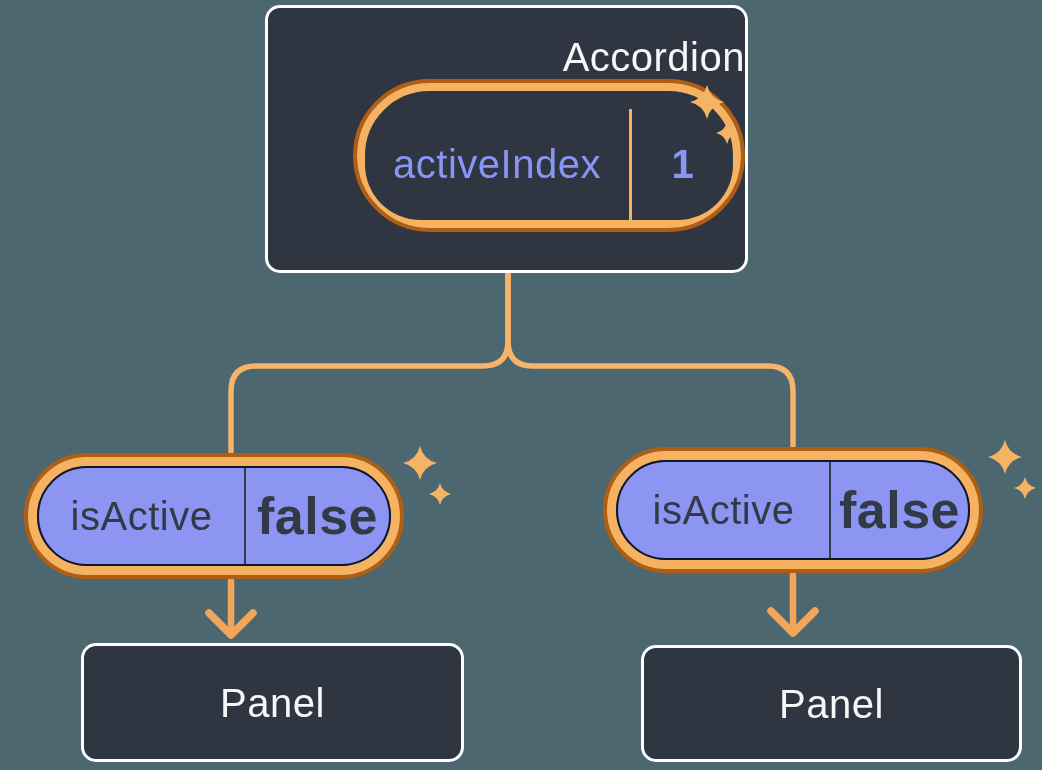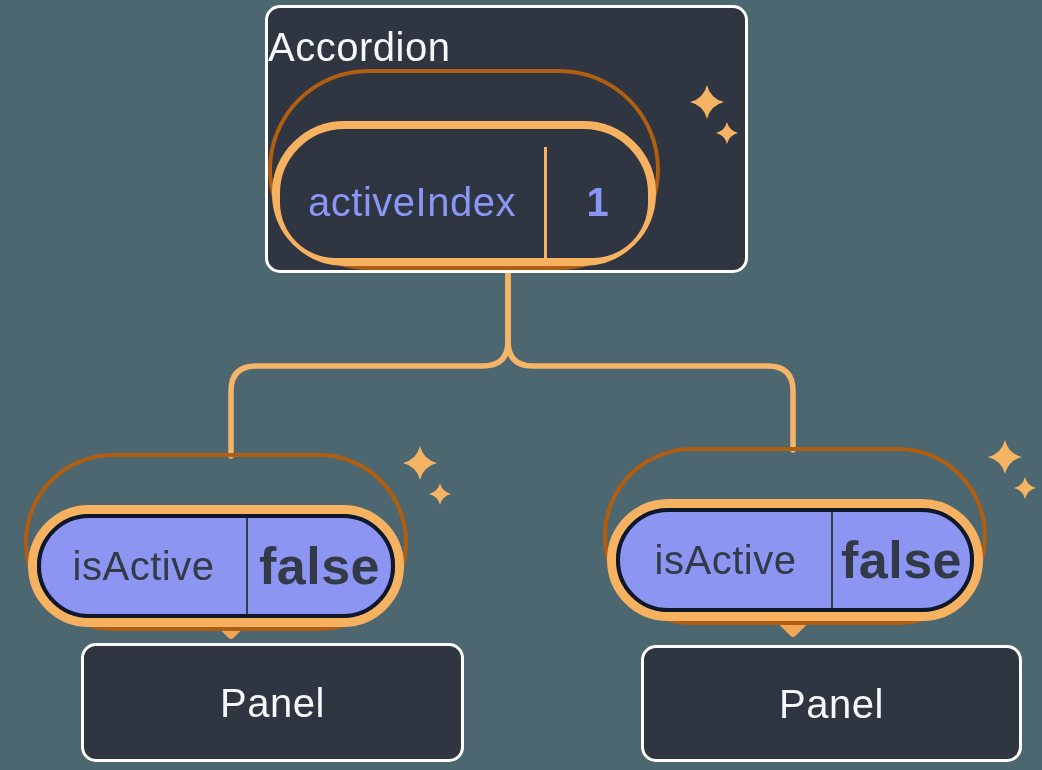--- a/index.html
+++ b/index.html
@@ -13,45 +13,45 @@
   .card{
     position:absolute;box-sizing:border-box;
     background:#2F3541;border:3px solid #FFFFFF;border-radius:15px;
     z-index:2;
   }
   .card-title{
     color:#F6F7F9;font-size:40px;font-weight:500;line-height:1.1;
     text-align:center;letter-spacing:.5px;
   }
   .accordion-box{left:265px;top:5px;width:483px;height:268px;
-    display:flex;flex-direction:column;align-items:flex-start;padding-top:17px;}
+    display:flex;flex-direction:column;align-items:flex-end;padding-top:27px;}
   .panel-box{display:flex;align-items:center;justify-content:center;margin-left:40px;}
   .panel-left{left:41px;top:643px;width:383px;height:119px;}
   .panel-right{left:601px;top:645px;width:381px;height:117px;}
   
   .ring-outer{border:4px solid #B05E11;border-radius:999px;display:inline-block;z-index:2;}
-  .ring-inner{border-radius:999px;display:block;margin-top:48px;}
+  .ring-inner{border-radius:999px;display:block;}
   .ring-inner.state{border:8px solid #F6B161;}
   .ring-inner.prop{border:9px solid #F6B161;}
   
   .state-pill{
     display:flex;align-items:stretch;background:#2F3541;border-radius:999px;
     height:111px;overflow:hidden;margin-top:18px;
   }
   .state-pill .sect{display:flex;align-items:center;justify-content:center;}
   .state-name{width:264px;color:#8A96F5;font-size:40px;font-weight:500;letter-spacing:.5px;}
   .state-div{width:3px;background:#F6B161;}
   .state-value{width:101px;color:#8A96F5;font-size:40px;font-weight:700;}
   
   .prop-group{position:absolute;z-index:2;}
   .prop-left{left:24px;top:453px;}
   .prop-right{left:603px;top:447px;}
   .prop-pill{
     display:flex;align-items:stretch;box-sizing:content-box;
-    background:#8C95F2;border:4px solid #0f172a;border-radius:999px;
+    background:#8C95F2;border:2px solid #0f172a;border-radius:999px;
     height:96px;overflow:hidden;
   }
   .prop-pill .sect{display:flex;align-items:center;justify-content:center;}
   .prop-name{color:#333A47;font-size:40px;font-weight:500;letter-spacing:.5px;}
   .prop-left .prop-name{width:205px;}
   .prop-right .prop-name{width:211px;}
   .prop-div{width:2px;background:#353C49;}
   .prop-value{color:#333A47;font-size:52px;font-weight:700;letter-spacing:.5px;}
   .prop-left .prop-value{width:143px;}
   .prop-right .prop-value{width:137px;}

